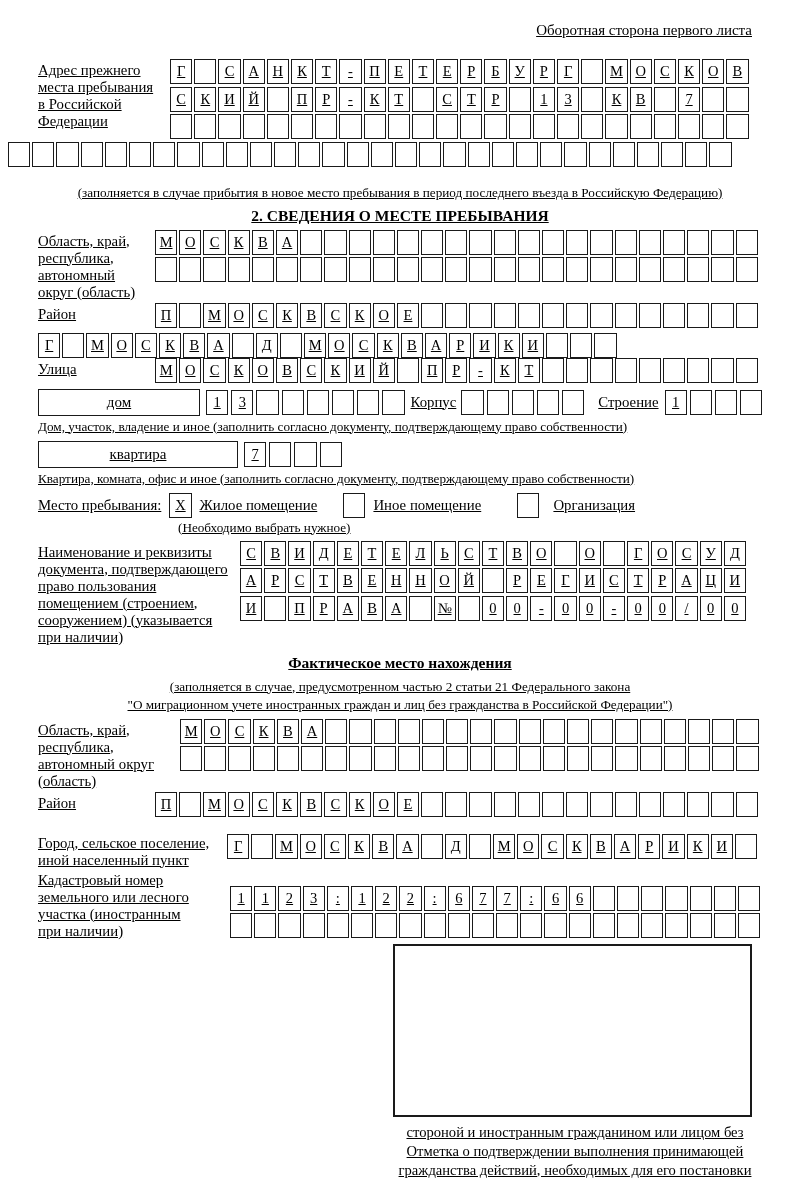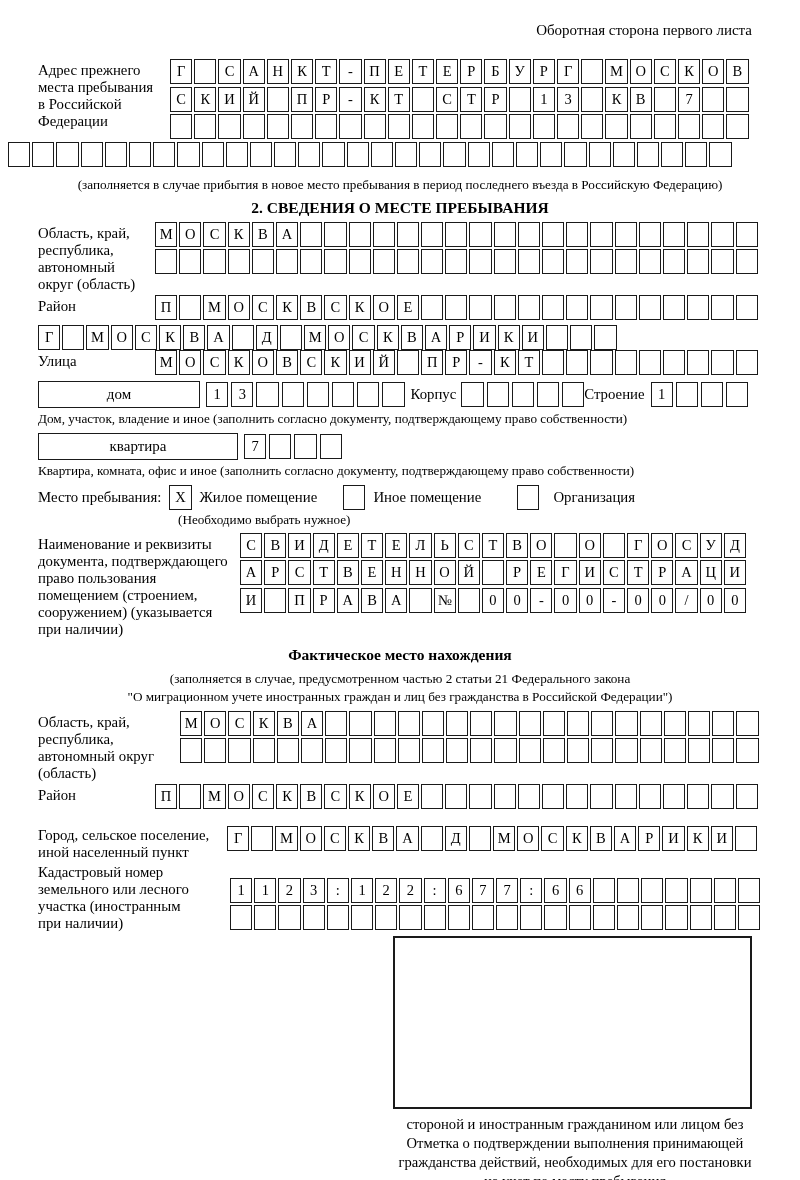--- a/index.html
+++ b/index.html
@@ -2,20 +2,21 @@
 <html><head>
 <meta charset="utf-8">
 <style>
   * { margin:0; padding:0; box-sizing:border-box; }
   html,body { background:#ffffff; }
   body { width:800px; height:1180px; }
   .page {
     position:relative; width:800px; height:1180px; overflow:hidden;
     background:#ffffff; color:#000;
     font-family:"Liberation Serif","DejaVu Serif",serif;
+    text-decoration:underline;
   }
   .top-note { padding:22px 48px 0 0; text-align:right; font-size:15px; }
 
   .frow { display:flex; align-items:flex-start; margin-left:38px; }
   .flabel { flex:0 0 auto; font-size:14.8px; line-height:17px; padding-top:3px; }
   .inline-label { font-size:14.8px; }
 
   .rows-col { display:flex; flex-direction:column; gap:2.5px; }
   .boxrow { display:flex; gap:2px; }
   .boxrow.loose { gap:3px; }
@@ -24,21 +25,21 @@
     border:1.8px solid #1a1a1a; background:#fff;
     display:flex; align-items:center; justify-content:center;
     font-size:14.5px; line-height:1;
   }
   .widebox {
     flex:0 0 auto; height:27px; border:1.8px solid #1a1a1a;
     display:flex; align-items:center; justify-content:center; font-size:15px;
   }
 
   .caption { font-size:13.2px; margin:3px 8px 0 38px; }
-  .caption-center { font-size:13.2px; text-align:center; margin-top:10px; }
+  .caption-center { font-size:13.2px; text-align:center; margin-top:18px; }
   .heading { font-weight:bold; font-size:15.5px; text-align:center; }
 
   .house-row { display:flex; align-items:center; margin:6px 0 0 38px; }
   .stay-row { display:flex; align-items:center; margin:6px 0 0 38px; }
 
   .stamp-box { width:359px; height:173px; border:2px solid #1a1a1a; margin:4px 0 0 393px; }
   .stamp-caption { width:390px; margin:6px 0 0 380px; text-align:center; font-size:14.6px; line-height:19px; }
 </style>
 </head>
 <body>
@@ -340,21 +341,21 @@
         <span class="cell"></span>
       </div>
     <span class="inline-label" style="margin-left:6px">Корпус</span>
     <div class="boxrow loose" style="margin-left:5px">
         <span class="cell"></span>
         <span class="cell"></span>
         <span class="cell"></span>
         <span class="cell"></span>
         <span class="cell"></span>
       </div>
-    <span class="inline-label" style="">Строение</span>
+    <span class="inline-label" style="margin-left:14px">Строение</span>
     <div class="boxrow loose" style="margin-left:6px">
         <span class="cell">1</span>
         <span class="cell"></span>
         <span class="cell"></span>
         <span class="cell"></span>
       </div>
   </div>
   <div class="caption">Дом, участок, владение и иное (заполнить согласно документу, подтверждающему право собственности)</div>
 
   <div class="house-row">

